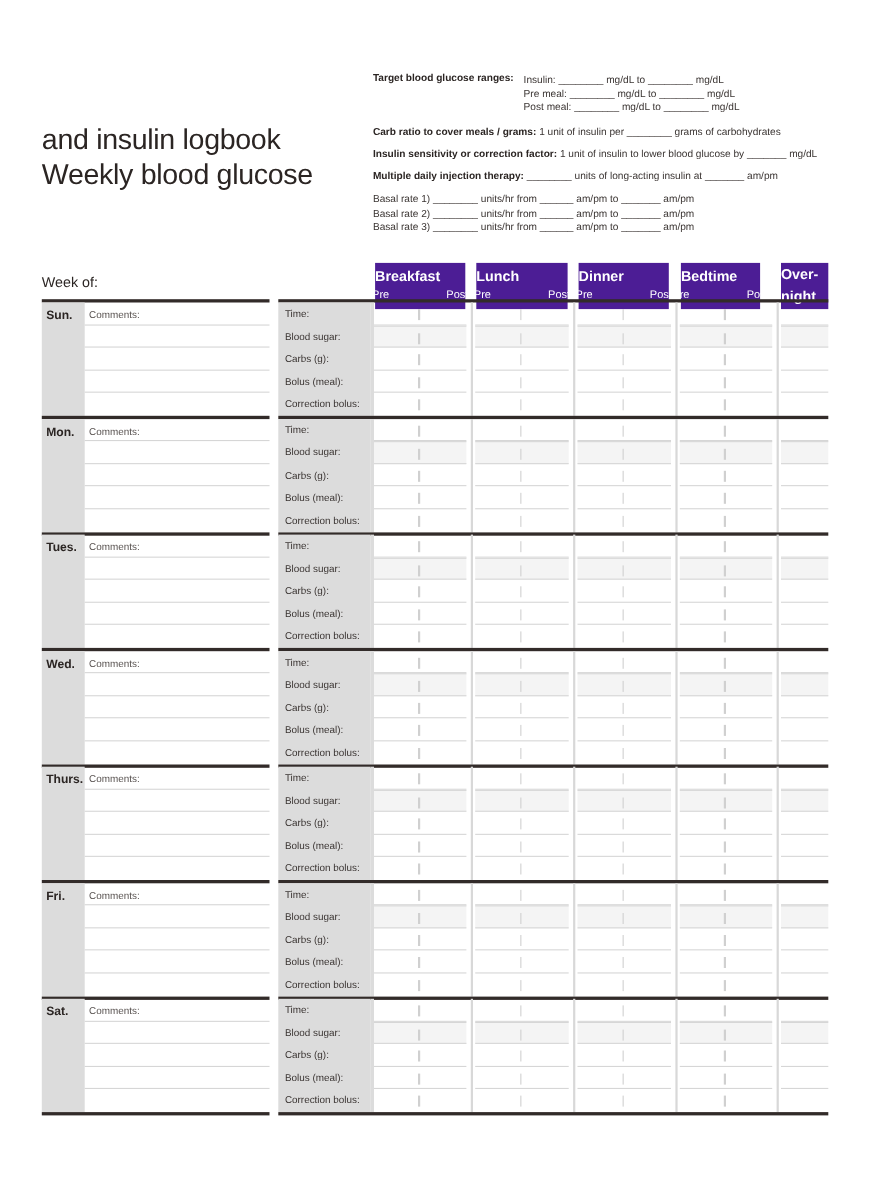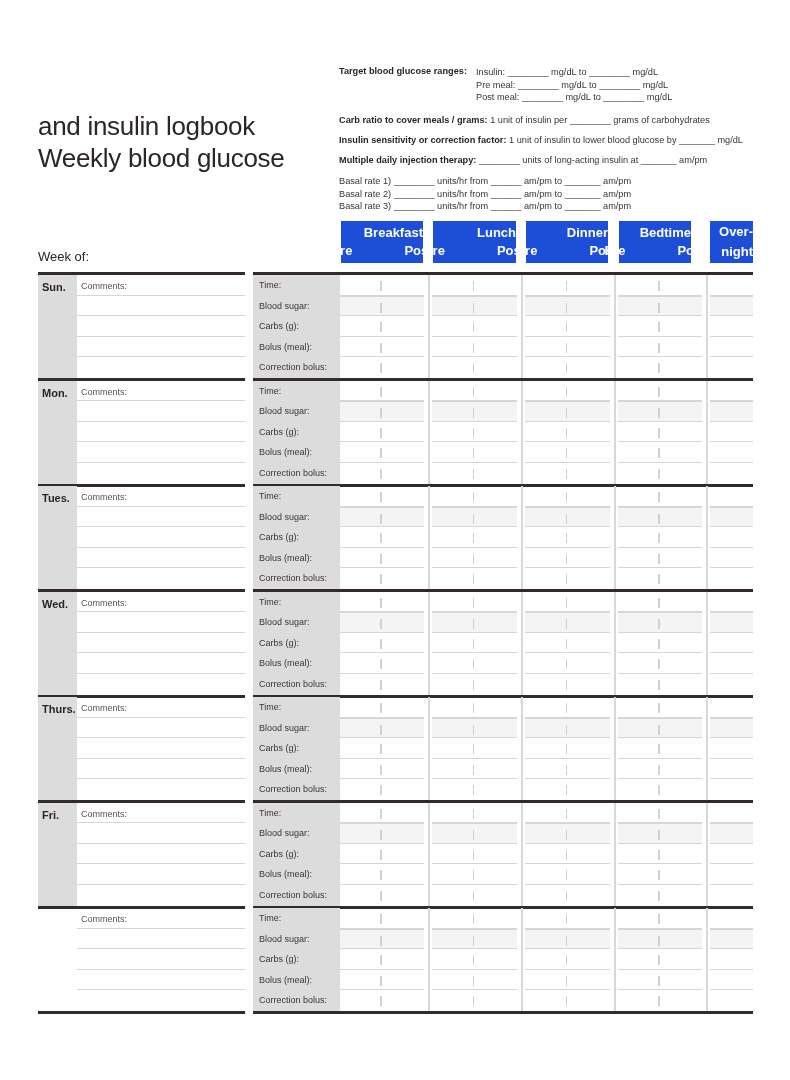--- a/index.html
+++ b/index.html
@@ -4,23 +4,23 @@
 <style>
   * { box-sizing: border-box; margin: 0; padding: 0; }
   body { width: 790px; height: 1080px; background: #ffffff; font-family: "Liberation Sans", sans-serif; color: #2b2523; position: relative; overflow: hidden; }
   .abs { position: absolute; }
   .title { left: 38px; top: 110px; font-size: 26px; line-height: 32px; color: #2b2523; letter-spacing: -0.3px; font-family: "Liberation Sans", sans-serif; }
   .info { left: 339px; font-size: 9.2px; color: #3a3432; white-space: nowrap; }
   .info b { font-weight: bold; color: #2b2523; }
   .info .lbl { display: inline-block; font-weight: bold; color: #2b2523; }
   .info .line { line-height: 12.5px; }
   .weekof { left: 38px; top: 249px; font-size: 13px; color: #2b2523; }
-  .hdr { top: 221px; height: 42px; background: #1d4ed8; color: #fff; text-align: right; }
+  .hdr { top: 239px; height: 42px; background: #4c1d95; color: #fff; text-align: left; }
   .hdr .meal { font-size: 13px; font-weight: bold; line-height: 22px; padding-top: 1px; }
-  .hdr .pp { font-size: 13px; line-height: 14px; display: flex; justify-content: center; align-items: center; gap: 26px; font-weight: bold; }
+  .hdr .pp { font-size: 10px; line-height: 14px; display: flex; justify-content: center; align-items: center; gap: 26px; }
   .hdr .sep { display: inline-block; width: 2px; height: 11px; background: #fff; }
   .hdr.ov .meal { line-height: 19px; padding-top: 1px; font-size: 13px; }
   .topbar-l { left: 38px; top: 272px; width: 207px; height: 3px; background: #322b29; }
   .topbar-r { left: 253px; top: 272px; width: 500px; height: 3px; background: #322b29; }
   .day { position: absolute; left: 0; width: 790px; height: 105.5px; }
   .day .dlabel { position: absolute; left: 38px; top: 0; width: 39px; height: 103px; background: #dcdcdc; font-size: 11px; font-weight: bold; padding: 6px 0 0 4px; color: #2b2523; }
   .day .comments { position: absolute; left: 77px; top: 0; width: 168px; height: 103px; }
   .day .crow { height: 20.6px; border-bottom: 1.5px solid #d6d6d6; font-size: 9px; color: #5a5452; padding: 6px 0 0 4px; }
   .day .crow:last-child { border-bottom: none; }
   .day .rlabels { position: absolute; left: 253px; top: 0; width: 84px; height: 103px; background: #dcdcdc; }
@@ -720,20 +720,21 @@
           <div class="cell lined" style="top: 61.8px; right: 0px;"></div>
           <div class="cell" style="top: 82.4px; right: 0px;"></div>
         </div>
         <div style="position: absolute; left: 337px; top: 0px; width: 3px; height: 103px; background: rgb(220, 220, 220);"></div>
       </div>
     <div class="botbar-l"></div>
     <div class="botbar-r"></div>
   </div>
 
   <div class="day" style="top: 908px;">
+    <div class="dlabel">Sat.</div>
     <div class="comments">
       <div class="crow"><span class="clabel">Comments:</span></div>
       <div class="crow"></div>
       <div class="crow"></div>
       <div class="crow"></div>
       <div class="crow"></div>
     </div>
     <div class="rlabels">
       <div>Time:</div>
       <div>Blood sugar:</div>

